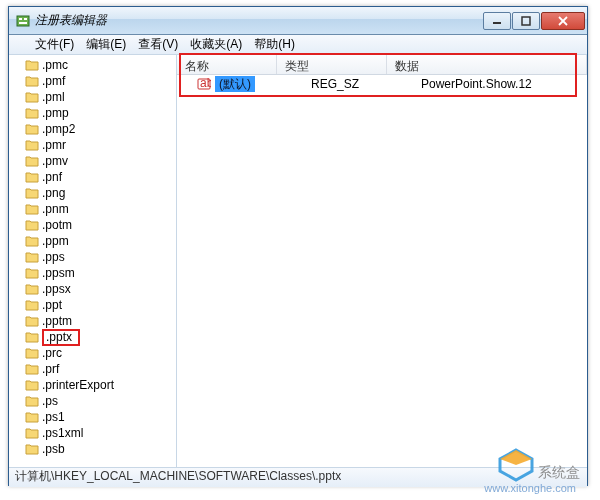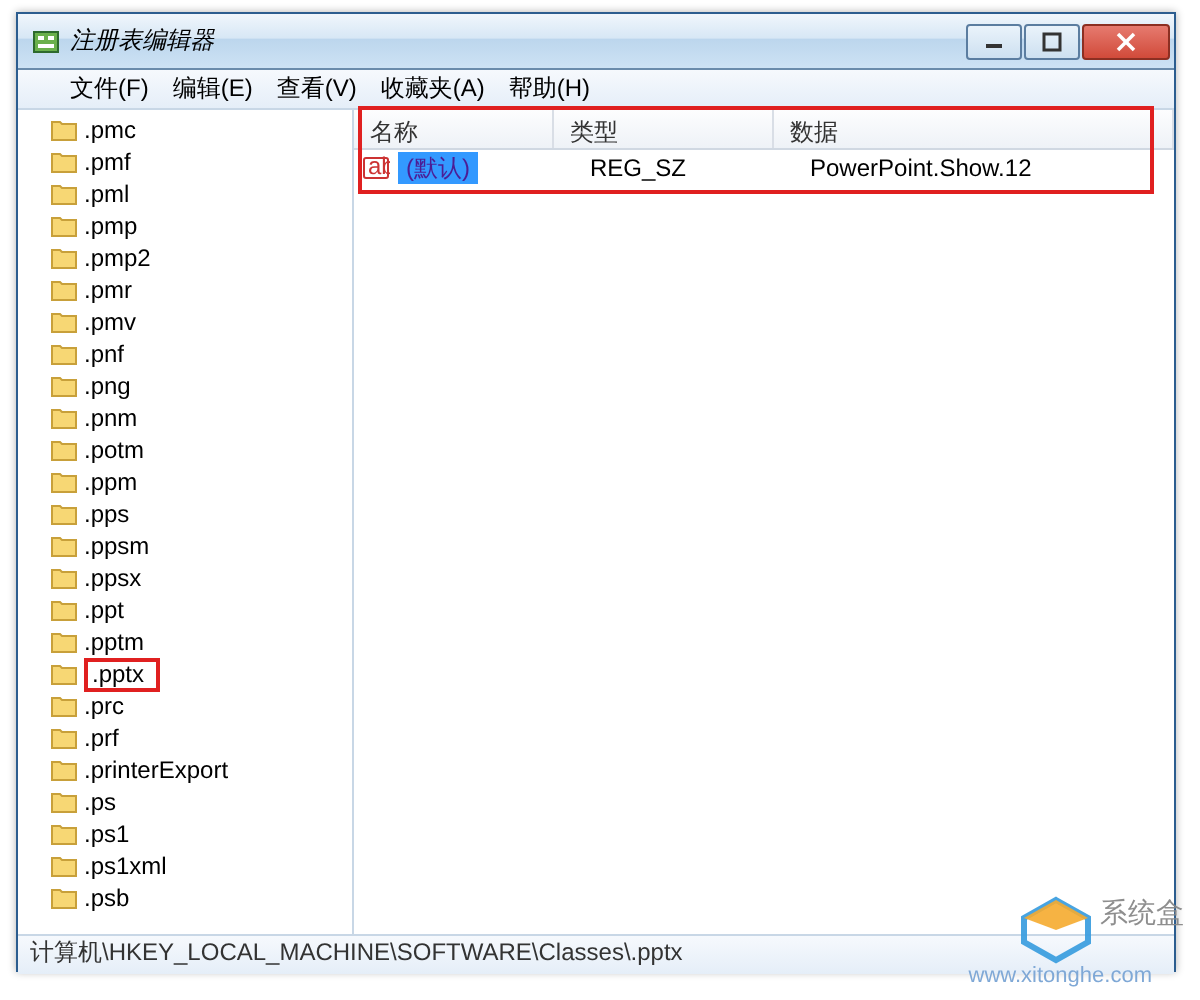--- a/index.html
+++ b/index.html
@@ -27,32 +27,32 @@
 .folder-icon svg { display: block; }
 .tree-item.selected .label-box { border: 2px solid #e02020; padding: 0 6px 0 2px; line-height: 13px; }
 
 .list { flex: 1; background: #fff; position: relative; display:flex; flex-direction:column;}
 .list-header { display: flex; height: 20px; background: linear-gradient(to bottom,#fdfdfe,#eef2f7); border-bottom: 1px solid #d0d8e2; }
 .list-header div { padding: 3px 8px; border-right: 1px solid #d9dee6; color:#333; }
 .col-name { width: 100px; }
 .col-type { width: 110px; font-family: Liberation Serif, serif; }
 .col-data { flex: 1; }
 .list-body { position: relative; flex:1;}
-.list-row { display: flex; align-items: center; height: 18px; padding-left: 4px; }
+.list-row { display: flex; align-items: center; height: 18px; padding-left: 4px; margin-left: 16px; }
 .reg-icon { width: 14px; height: 14px; margin-right: 4px; flex-shrink:0; }
 .reg-icon svg { display:block; }
 .cell-name { width: 92px; }
-.cell-name .sel { background: #3399ff; color: #4c1d95; padding: 1px 4px; }
+.cell-name .sel { background: #3399ff; color: #0f172a; padding: 1px 4px; }
 .cell-type { width: 110px; padding-left:4px;}
 .cell-data { flex: 1; padding-left:4px;}
 .red-box { position: absolute; border: 2px solid #e02020; top: -22px; left: 2px; width: 398px; height: 44px; pointer-events: none; }
 
 .statusbar { height: 20px; background: linear-gradient(to bottom,#f6f9fd,#e5eef8); border-top: 1px solid #c8d7e6; display: flex; align-items: flex-start; padding-left: 6px; color:#333; }
 
-.watermark { position: absolute; right: 8px; bottom: 18px; display: flex; align-items: flex-start; opacity: 0.95; pointer-events:none;}
+.watermark { position: absolute; right: 20px; bottom: 18px; display: flex; align-items: flex-end; opacity: 0.95; pointer-events:none;}
 .watermark svg { width: 40px; height: 34px; }
 .wm-text { font-size: 14px; color: #888; margin-left: 2px; }
 .wm-url { position: absolute; right: 24px; bottom: 6px; font-size: 11px; color: #7fa8d6; }
 
 
 .tree::-webkit-scrollbar { width: 16px; }
 .tree::-webkit-scrollbar-track { background: #f0f0f0; border-left:1px solid #ddd;}
 .tree::-webkit-scrollbar-thumb { background: #c8d2dc; border:1px solid #9aa8b5; border-radius:2px;}
 </style>
 </head>

